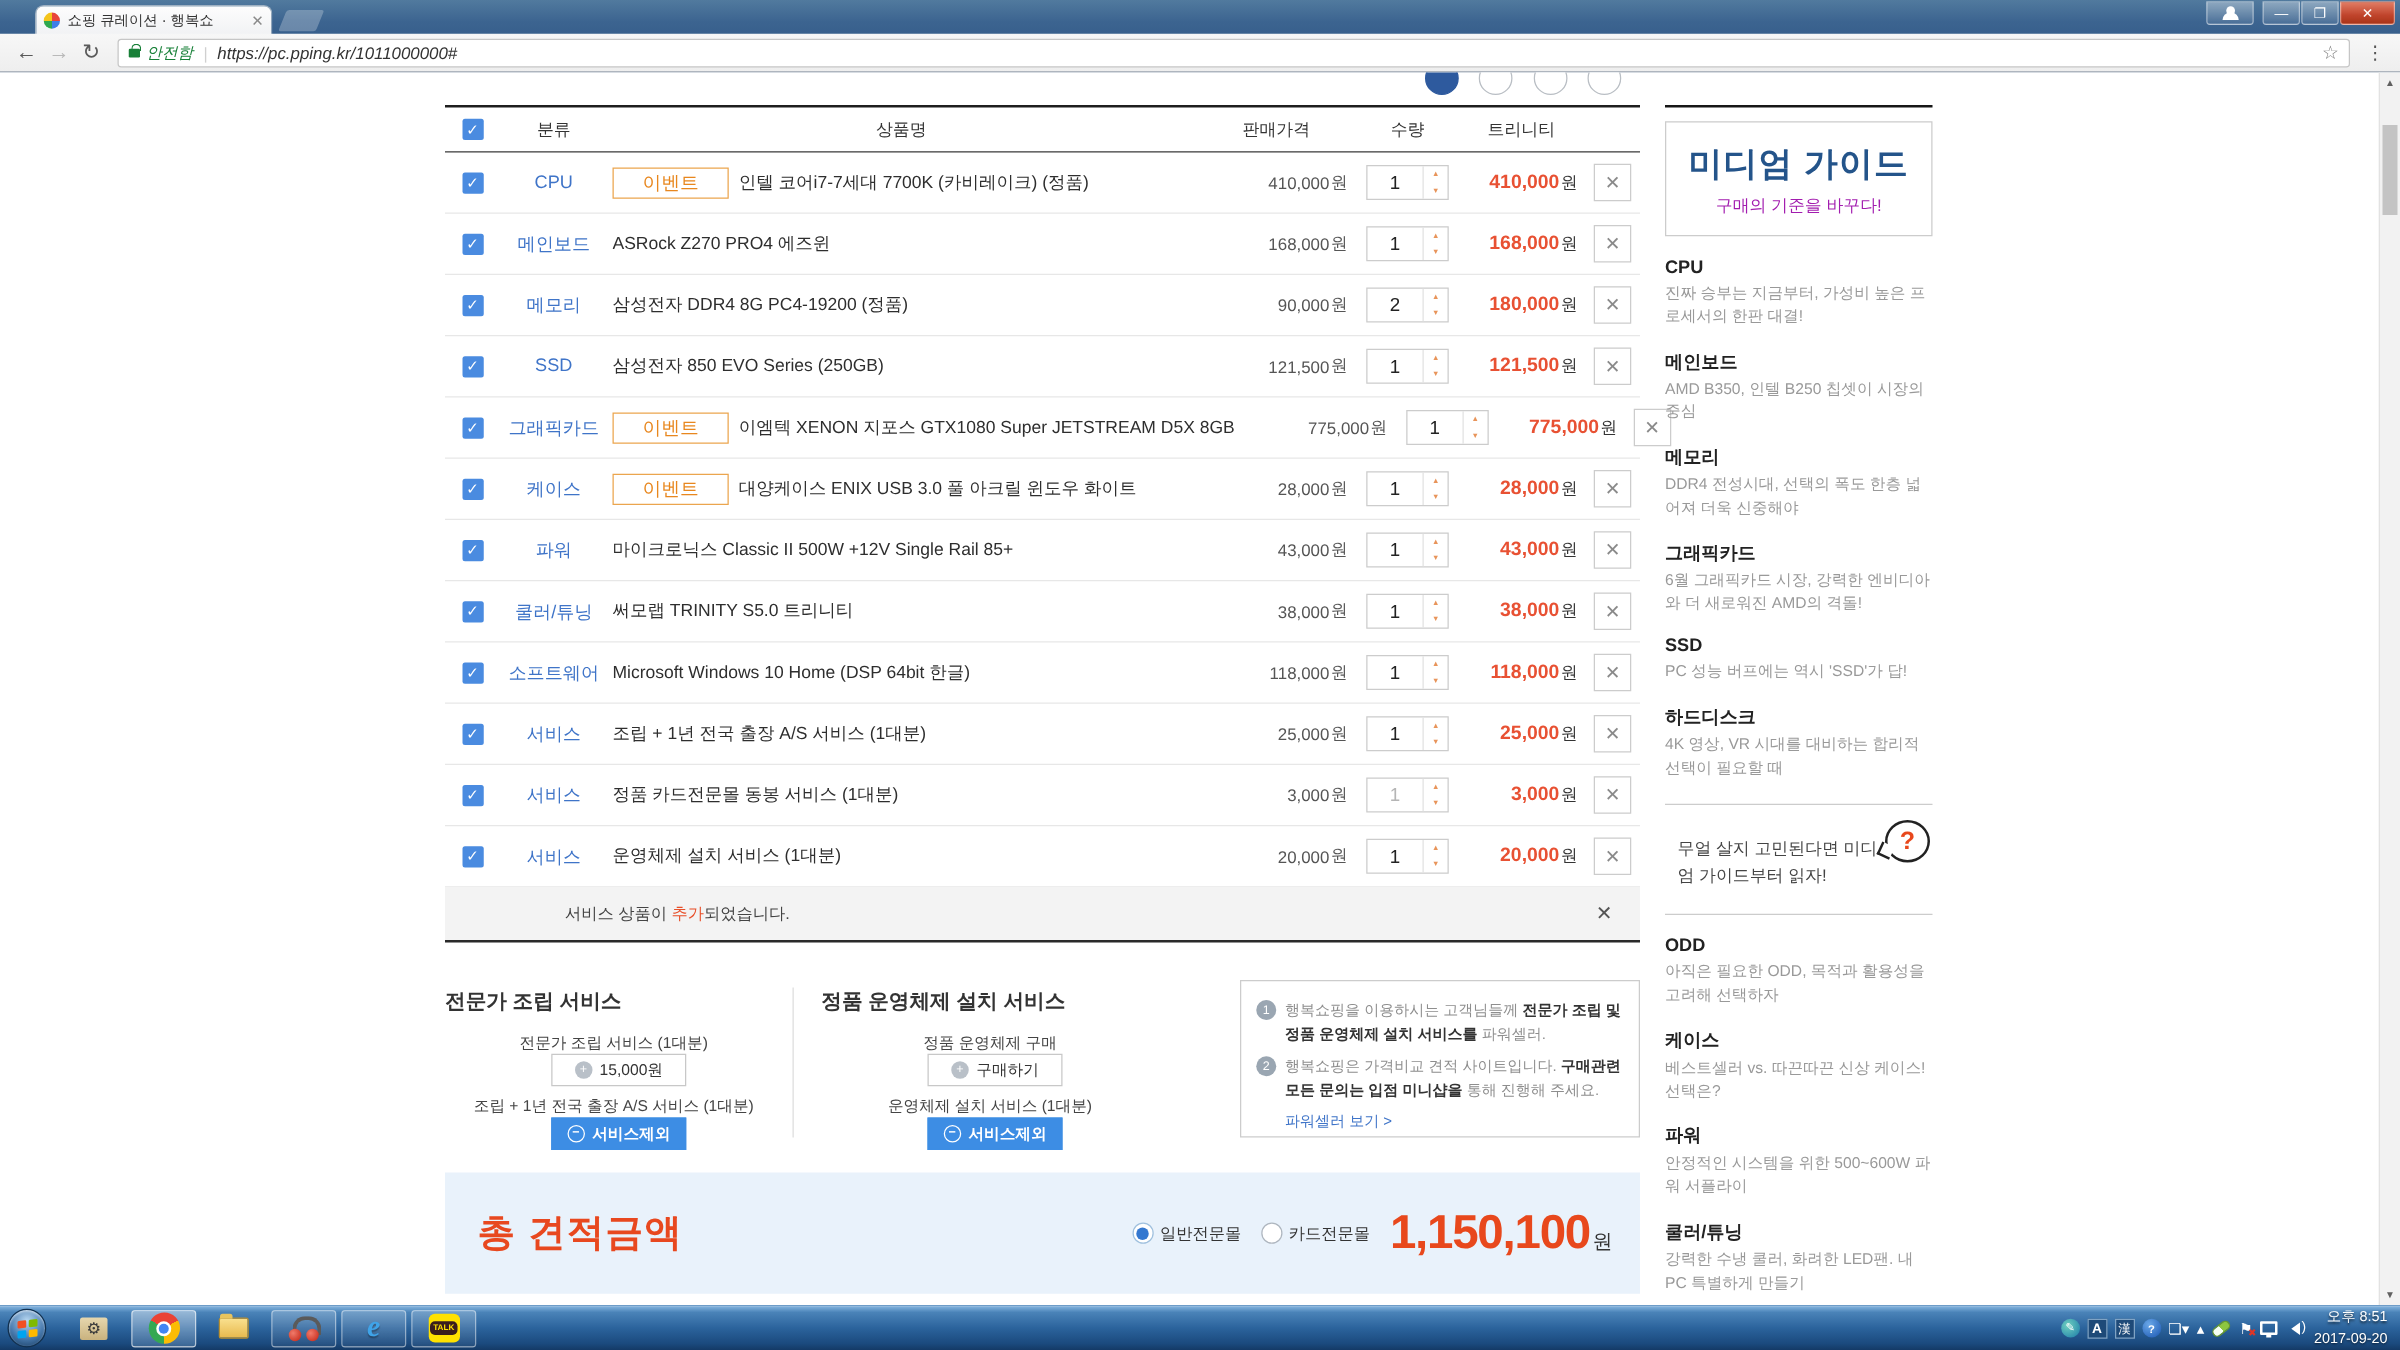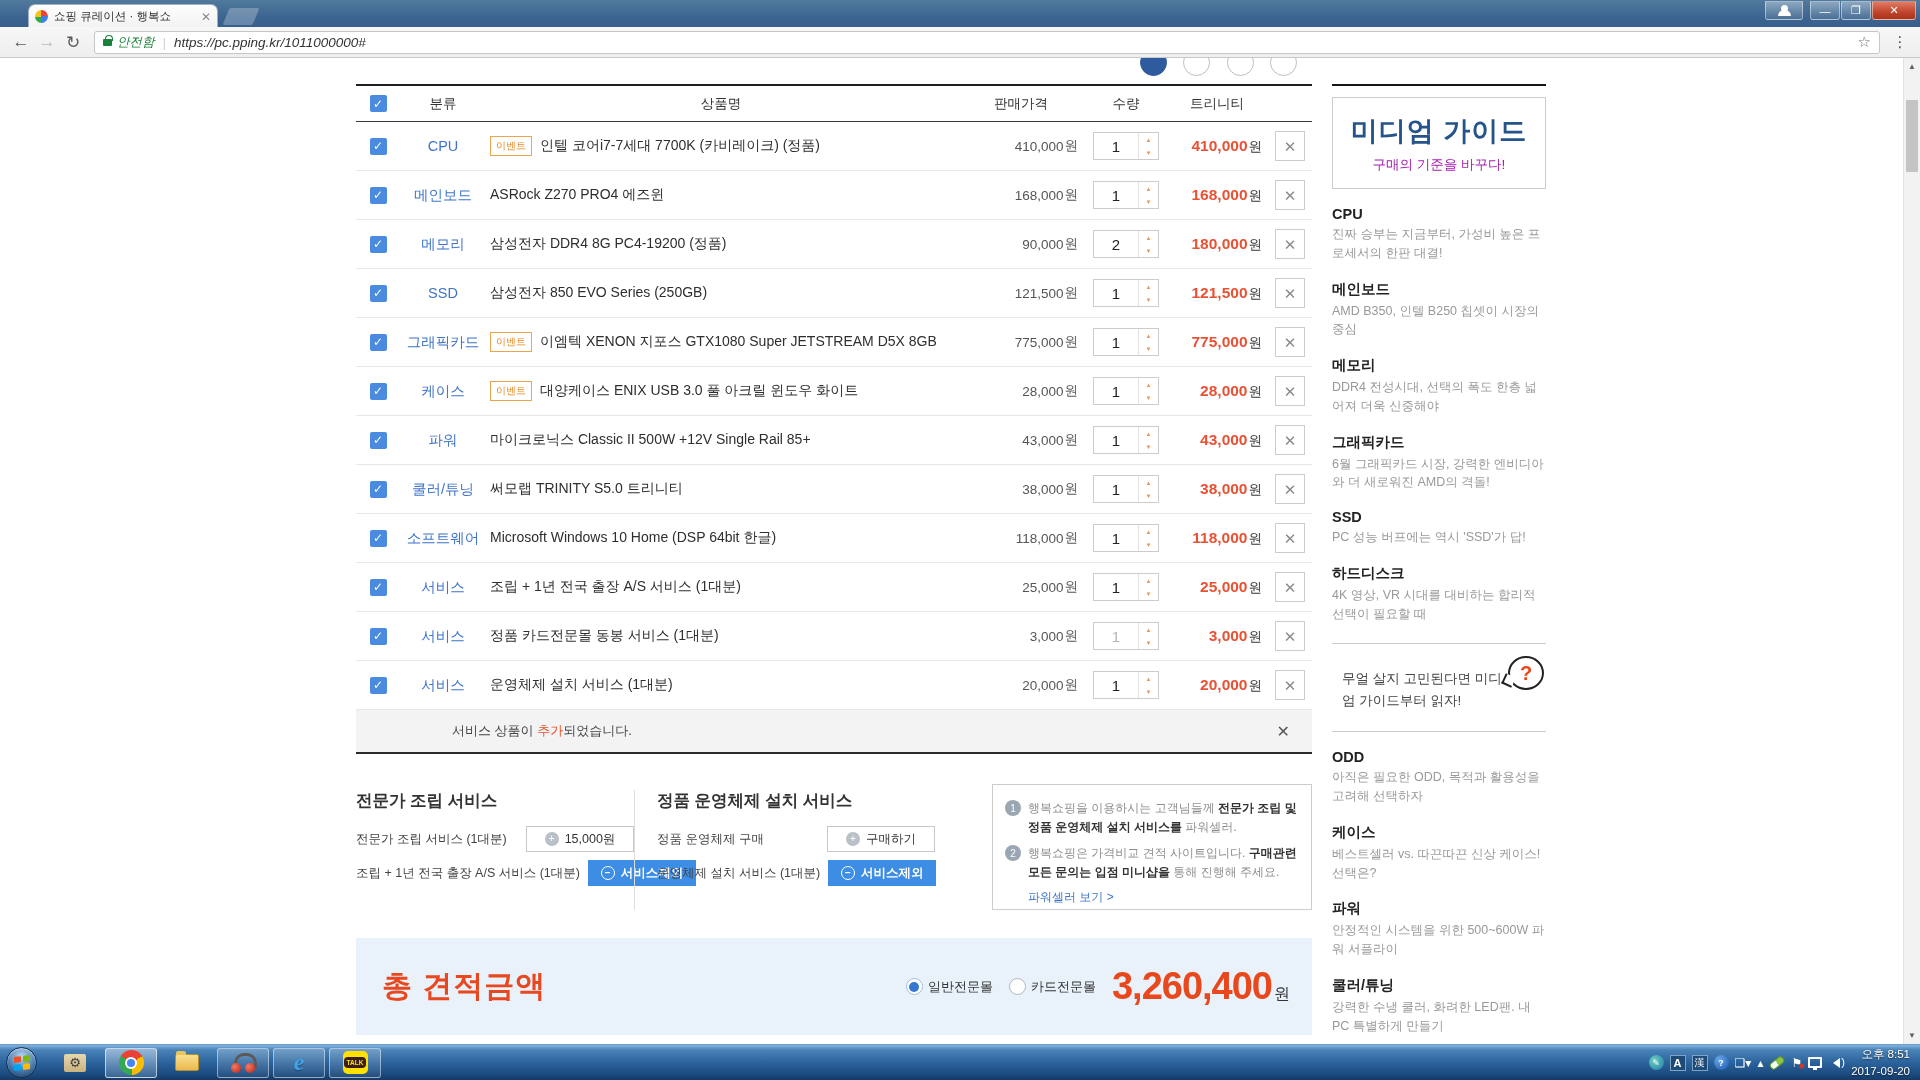--- a/index.html
+++ b/index.html
@@ -56,21 +56,21 @@
   .quote-table { position:absolute; left:356px; top:26px; width:956px; }
   .thead { border-top:2px solid #1e1e1e; border-bottom:1px solid #3a3a3a; height:38px; }
   .trow, .thead { display:grid; grid-template-columns:44px 86px 1fr 130px 80px 102px 44px; align-items:center; }
   .trow { height:49px; border-bottom:1px solid #e7e7e7; }
   .hcell { text-align:center; font-size:13.5px; color:#333; }
   .cell { display:flex; align-items:center; }
   .c-cb { justify-content:center; }
   .c-cat { justify-content:center; }
   .c-cat span { color:#3f74c8; font-size:14.5px; }
   .c-name { padding-left:4px; }
-  .badge { border:1px solid #eba54e; color:#e8871e; font-size:10px; padding:2px 5px; margin-right:8px;
+  .badge { border:1px solid #eba54e; color:#e8871e; font-size:15px; padding:2px 23px; margin-right:8px;
     background:#fff; white-space:nowrap; }
   .pname { font-size:14px; color:#2e2e2e; white-space:nowrap; overflow:hidden; }
   .c-price { justify-content:flex-end; padding-right:8px; font-size:13.5px; color:#555; }
   .won-sub { margin-left:1px; }
   .cb { width:17px; height:17px; background:#4a8be0; border-radius:2px; display:flex; align-items:center;
     justify-content:center; }
   .cb .tick { color:#fff; font-size:12px; font-weight:bold; }
   .c-qty { justify-content:center; }
   .qtybox { width:66px; height:28px; border:1px solid #ccc; background:#fff; display:flex; }
   .qnum { flex:1; display:flex; align-items:center; justify-content:center; font-size:15px; color:#222; }
@@ -87,21 +87,21 @@
     font-size:13px; color:#444; padding-left:96px; border-bottom:2px solid #2a2a2a; }
   .notice .hl { color:#e8502a; }
   .notice-x { position:absolute; right:22px; color:#555; font-size:16px; }
 
   
   .svc-area { position:absolute; left:356px; top:726px; width:956px; height:140px; display:flex; }
   .svc-col { width:278px; padding-top:6px; }
   .svc-col.mid { width:278px; }
   .svc-divider { width:1px; background:#ddd; margin:6px 22px 14px 0; }
   .svc-title { font-size:16.5px; font-weight:bold; color:#333; margin-bottom:14px; }
-  .svc-row { display:flex; align-items:center; justify-content:space-between; margin-bottom:8px; }
+  .svc-row { display:flex; align-items:center; justify-content:space-between; margin-bottom:8px;flex-direction:column; }
   .svc-label { font-size:12.5px; color:#444; white-space:nowrap; margin-right:8px; }
   .btn { height:26px; min-width:108px; display:inline-flex; align-items:center; justify-content:center;
     font-size:12.5px; padding:0 8px; }
   .btn .circ { width:14px; height:14px; border-radius:50%; margin-right:6px; display:inline-flex;
     align-items:center; justify-content:center; font-size:10px; line-height:1; }
   .btn-white { background:#fff; border:1px solid #c8c8c8; color:#333; }
   .btn-white .circ { background:#b9c0c8; color:#fff; }
   .btn-blue { background:#3d8de4; border:1px solid #3d8de4; color:#fff; font-weight:bold; }
   .btn-blue .circ { border:1px solid #fff; color:#fff; }
 
@@ -716,21 +716,21 @@
         <span class="radio sel">
           <span class="rdot"></span>
           <span>일반전문몰</span>
         </span>
         <span class="radio">
           <span class="rdot"></span>
           <span>카드전문몰</span>
         </span>
       </div>
       <span class="total-amt">
-        <b>3,260,400</b>
+        <b>1,150,100</b>
           <span class="won">원</span>
       </span>
     </div>
 
     <div class="sidebar">
       <div class="guide-box">
         <div class="guide-title">미디엄 가이드</div>
         <div class="guide-sub">구매의 기준을 바꾸다!</div>
       </div>
       <div id="sb-top">

